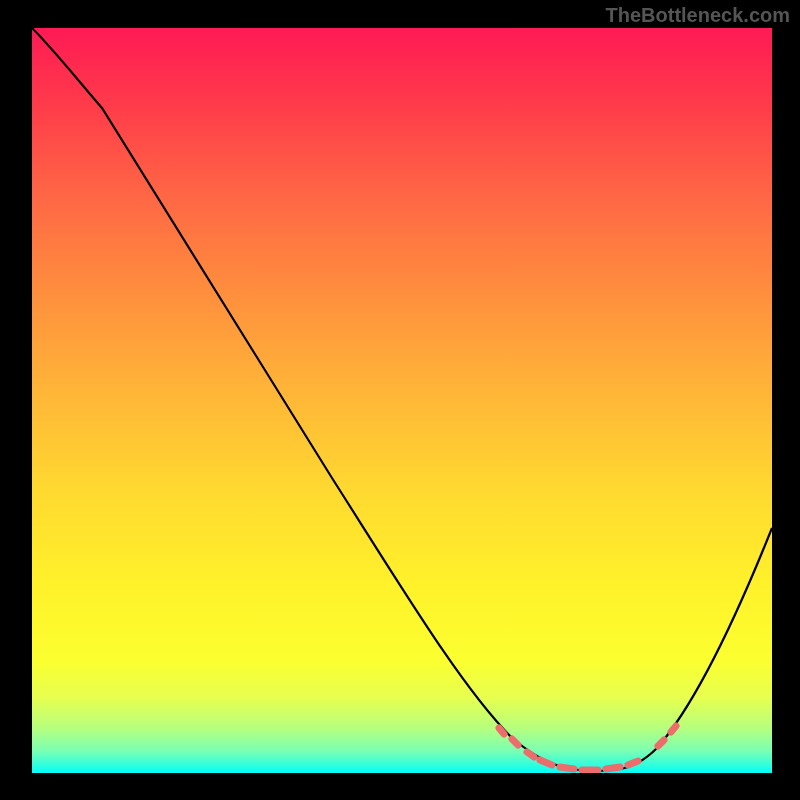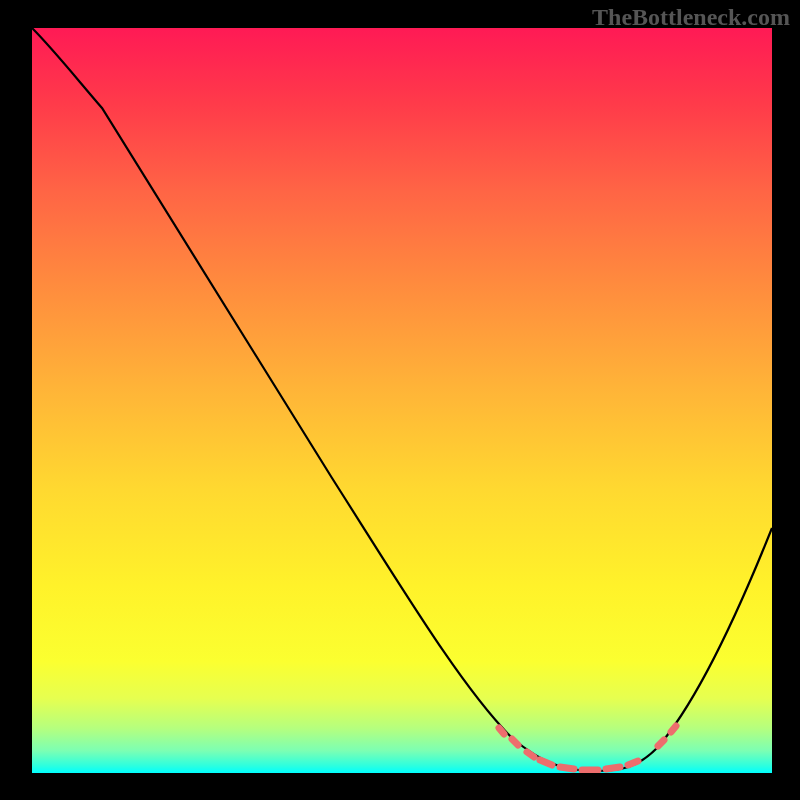--- a/index.html
+++ b/index.html
@@ -15,24 +15,23 @@
     width: 800px;
     height: 800px;
     position: relative;
     background: #000;
   }
   .watermark {
     position: absolute;
     top: 4px;
     right: 10px;
     color: #555;
-    font-size: 24px;
+    font-size: 20px;
     font-weight: bold;
     z-index: 10;
-    font-family: Liberation Serif, serif;
   }
   .plot-area {
     position: absolute;
     left: 32px;
     top: 28px;
     width: 740px;
     height: 745px;
     overflow: hidden;
   }
   .gradient-bg {

